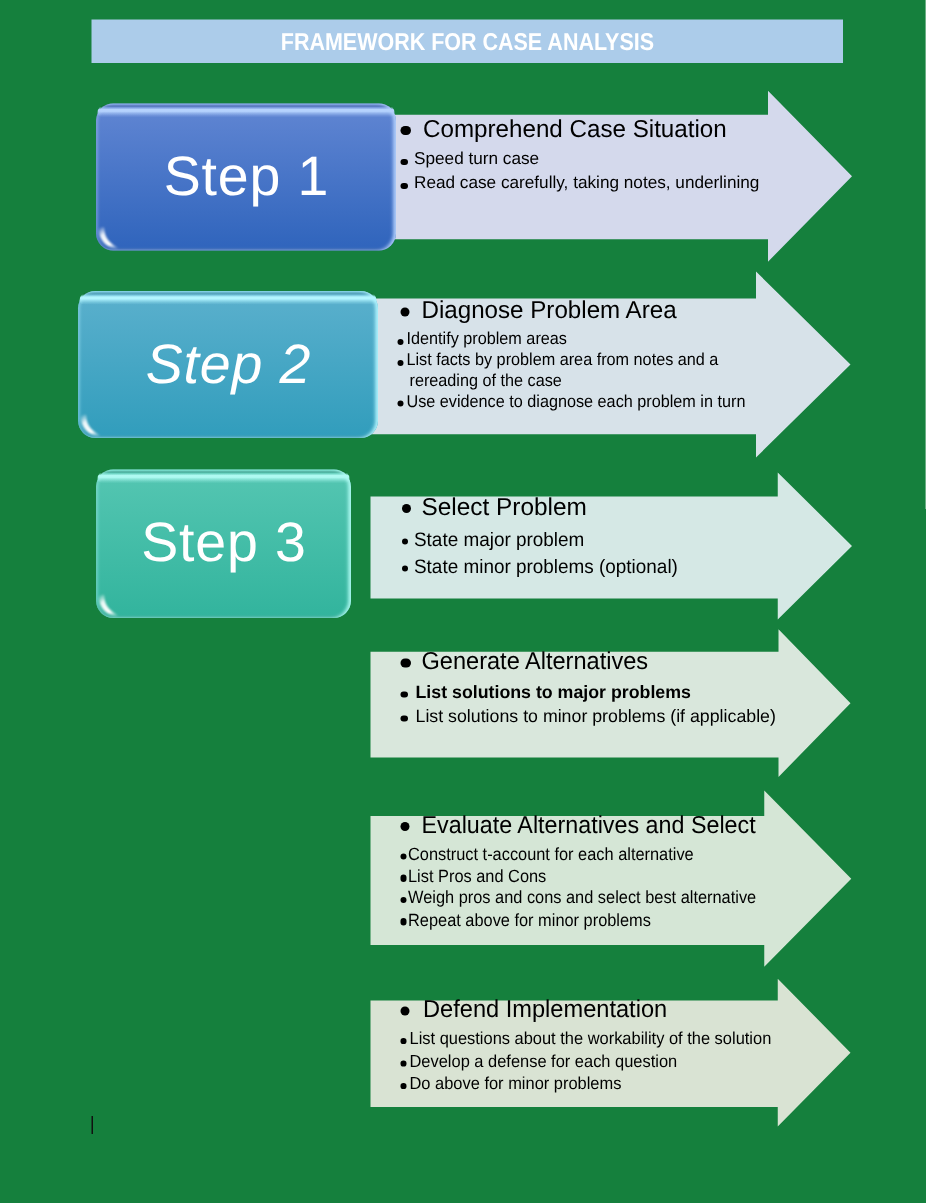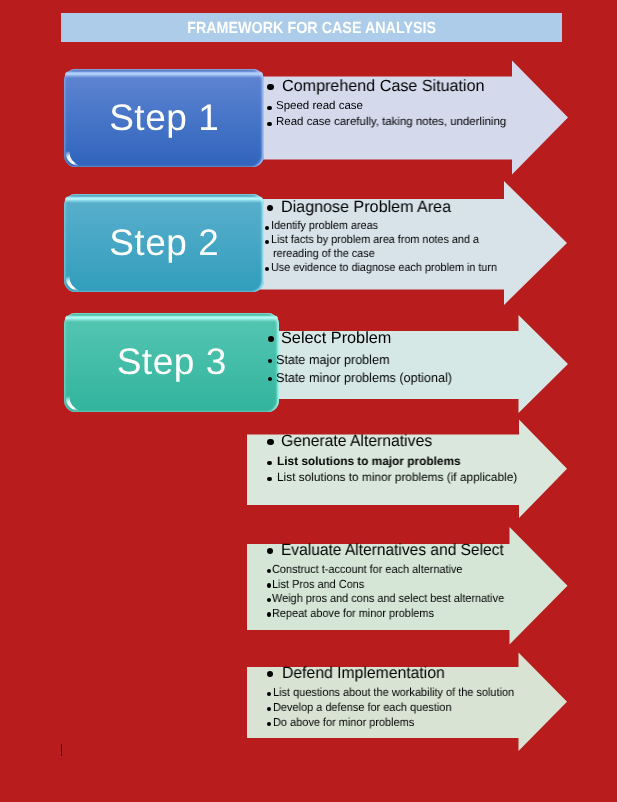--- a/index.html
+++ b/index.html
@@ -1,21 +1,21 @@
 <!DOCTYPE html>
 <html><head>
 <meta charset="utf-8">
 <title>Framework for Case Analysis</title>
 <style>
   html,body{margin:0;padding:0;}
   body{width:617px;height:802px;background:#ffffff;overflow:hidden;
        font-family:"Liberation Sans",sans-serif;
        -webkit-font-smoothing:antialiased;
        text-rendering:geometricPrecision;}
-  .page{position:relative;width:617px;height:802px;background:#b91c1c;}
+  .page{position:relative;width:617px;height:802px;background:#15803d;}
 
   .title-bar{position:absolute;left:61px;top:13px;width:501px;height:29px;
     background:#ACCCEA;display:flex;align-items:center;justify-content:center;}
   .title-text{color:#ffffff;font-weight:bold;font-size:16.2px;line-height:1;
     display:inline-block;transform:scaleX(0.885) translateY(1.2px);transform-origin:center;}
 
   .row{position:absolute;left:0;top:0;width:617px;height:802px;}
   .arrow-svg{position:absolute;left:0;top:0;}
 
   .chip{position:absolute;border-radius:11.5px;}
@@ -61,30 +61,30 @@
               </linearGradient>
             </defs>
             <path d="M1.6,10.5 C1.6,19.6 7.2,24.8 16.8,25.2 C9.0,21.6 5.6,17.6 5.4,10.5 Z" fill="url(#gg0)"></path>
           </svg>
           <div class="chip-label">Step 1</div>
         </div>
         <div class="content">
           <div class="bullet" style="left: 267.4px; top: 83.8135px; width: 6.2px; height: 6.2px;"></div>
           <div class="line" style="left: 281.5px; font-size: 16.3px; line-height: 16.3px; top: 77.9485px; transform: scaleX(0.99); transform-origin: left center;">Comprehend Case Situation</div>
           <div class="bullet" style="left: 267.1px; top: 105.662px; width: 4.6px; height: 4.6px;"></div>
-          <div class="line" style="left: 276.3px; font-size: 11.5px; line-height: 11.5px; top: 101.293px; transform: scaleX(0.996); transform-origin: left center;">Speed read case</div>
+          <div class="line" style="left: 276.3px; font-size: 11.5px; line-height: 11.5px; top: 101.293px; transform: scaleX(0.996); transform-origin: left center;">Speed turn case</div>
           <div class="bullet" style="left: 267.1px; top: 121.562px; width: 4.6px; height: 4.6px;"></div>
           <div class="line" style="left: 276.3px; font-size: 11.5px; line-height: 11.5px; top: 117.192px; transform: scaleX(0.996); transform-origin: left center;">Read case carefully, taking notes, underlining</div>
         </div>
       </div>
       <div class="row">
         <svg class="arrow-svg" width="617" height="802">
           <polygon points="247,199 504,199 504,181 567,243 504,305 504,289.5 247,289.5" fill="#D7E2E9"></polygon>
         </svg>
-        <div class="chip" style="left: 64px; top: 194px; width: 200px; height: 98px;">
+        <div class="chip" style="left: 52px; top: 194px; width: 200px; height: 98px; font-style: italic;">
           <div class="chip-face" style="background: linear-gradient(rgb(91, 176, 205) 0%, rgb(49, 157, 188) 100%);"></div>
           <div class="chip-top" style="background: linear-gradient(rgba(0, 0, 0, 0.12) 0px, rgba(0, 0, 0, 0.09) 1px, rgba(179, 245, 255, 0.3) 1.7px, rgb(179, 245, 255) 3px, rgb(179, 245, 255) 4.2px, rgba(179, 245, 255, 0.62) 5.4px, rgba(179, 245, 255, 0.25) 6.8px, rgba(179, 245, 255, 0) 8.2px);"></div>
           <div class="chip-rim" style="box-shadow: rgba(179, 245, 255, 0.95) -1.9px 0px 2.4px inset, rgba(0, 0, 0, 0.1) 0px -1.3px 1.4px inset, rgba(179, 245, 255, 0.4) 1.4px 0px 2px inset;"></div>
           <svg class="chip-gloss-svg" width="30" height="26" style="position: absolute; left: 0px; top: 72px; filter: blur(0.6px);">
             <defs>
               <linearGradient id="gg1" x1="0.05" y1="0" x2="0.85" y2="1">
                 <stop offset="0" stop-color="#ffffff" stop-opacity="0"></stop>
                 <stop offset="0.28" stop-color="#ffffff" stop-opacity="0.9"></stop>
                 <stop offset="0.70" stop-color="#ffffff" stop-opacity="1"></stop>
                 <stop offset="1" stop-color="#ffffff" stop-opacity="0"></stop>
@@ -103,21 +103,21 @@
           <div class="line" style="left: 270.9px; font-size: 11.5px; line-height: 11.5px; top: 235.192px; transform: scaleX(0.94); transform-origin: left center;">List facts by problem area from notes and a</div>
           <div class="line" style="left: 272.9px; font-size: 11.5px; line-height: 11.5px; top: 248.893px; transform: scaleX(0.94); transform-origin: left center;">rereading of the case</div>
           <div class="bullet" style="left: 265.1px; top: 267.062px; width: 4.4px; height: 4.4px;"></div>
           <div class="line" style="left: 270.9px; font-size: 11.5px; line-height: 11.5px; top: 262.592px; transform: scaleX(0.94); transform-origin: left center;">Use evidence to diagnose each problem in turn</div>
         </div>
       </div>
       <div class="row">
         <svg class="arrow-svg" width="617" height="802">
           <polygon points="247,331 518.5,331 518.5,315 568,364 518.5,413 518.5,399 247,399" fill="#D5E8E5"></polygon>
         </svg>
-        <div class="chip" style="left: 64px; top: 313px; width: 215px; height: 99px;">
+        <div class="chip" style="left: 64px; top: 313px; width: 170px; height: 99px;">
           <div class="chip-face" style="background: linear-gradient(rgb(85, 198, 178) 0%, rgb(50, 180, 157) 100%);"></div>
           <div class="chip-top" style="background: linear-gradient(rgba(0, 0, 0, 0.12) 0px, rgba(0, 0, 0, 0.09) 1px, rgba(175, 250, 242, 0.3) 1.7px, rgb(175, 250, 242) 3px, rgb(175, 250, 242) 4.2px, rgba(175, 250, 242, 0.62) 5.4px, rgba(175, 250, 242, 0.25) 6.8px, rgba(175, 250, 242, 0) 8.2px);"></div>
           <div class="chip-rim" style="box-shadow: rgba(175, 250, 242, 0.95) -1.9px 0px 2.4px inset, rgba(0, 0, 0, 0.1) 0px -1.3px 1.4px inset, rgba(175, 250, 242, 0.4) 1.4px 0px 2px inset;"></div>
           <svg class="chip-gloss-svg" width="30" height="26" style="position: absolute; left: 0px; top: 73px; filter: blur(0.6px);">
             <defs>
               <linearGradient id="gg2" x1="0.05" y1="0" x2="0.85" y2="1">
                 <stop offset="0" stop-color="#ffffff" stop-opacity="0"></stop>
                 <stop offset="0.28" stop-color="#ffffff" stop-opacity="0.9"></stop>
                 <stop offset="0.70" stop-color="#ffffff" stop-opacity="1"></stop>
                 <stop offset="1" stop-color="#ffffff" stop-opacity="0"></stop>

